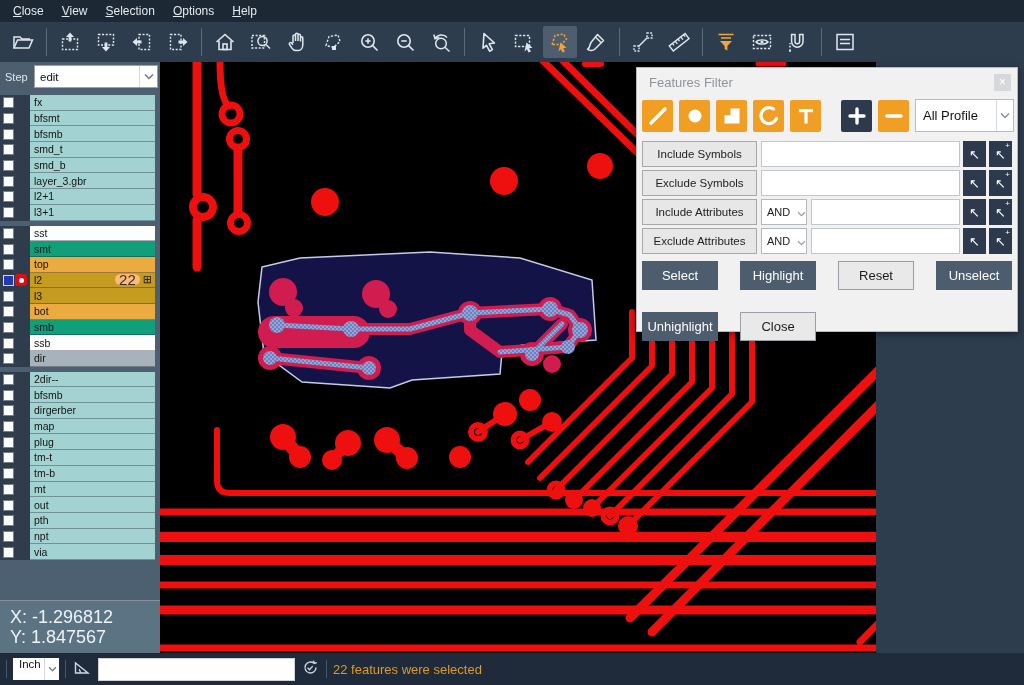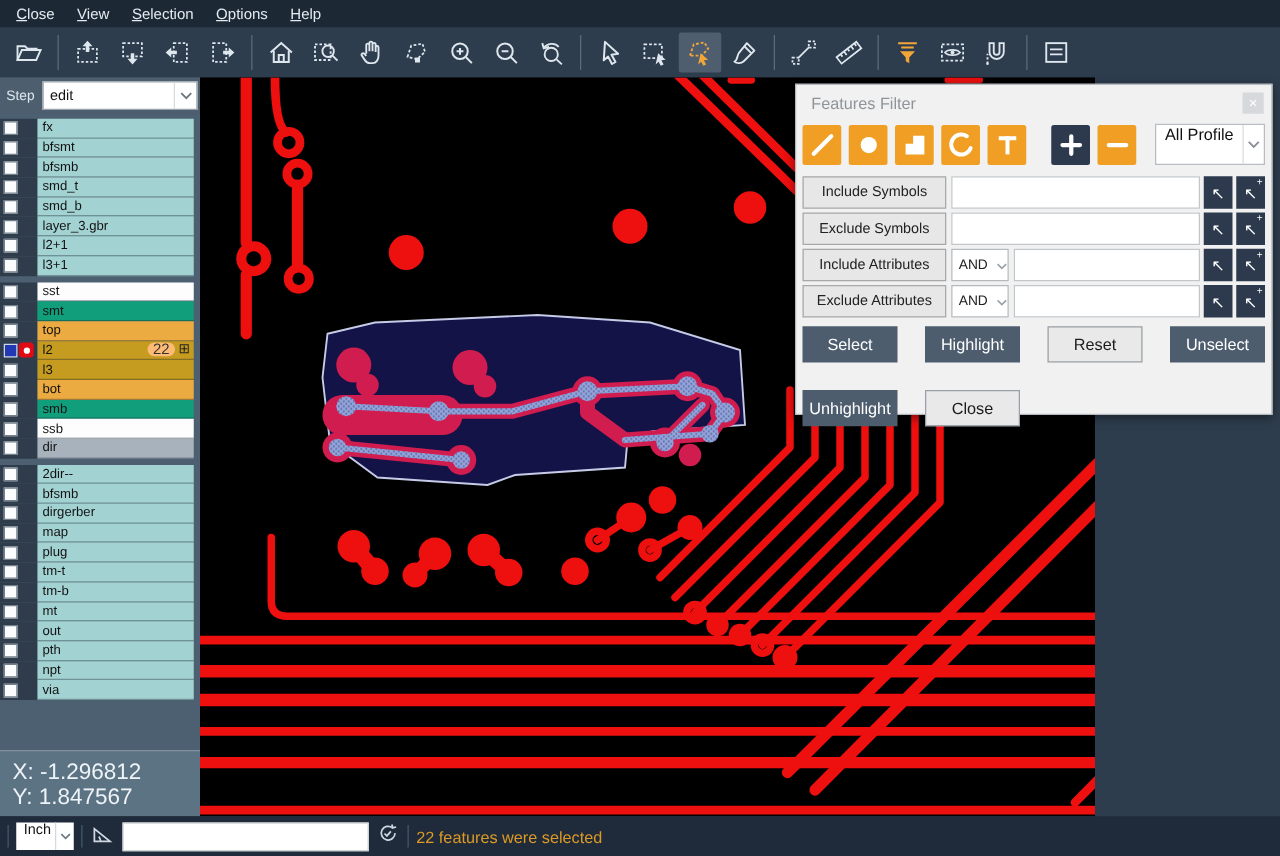--- a/index.html
+++ b/index.html
@@ -34,40 +34,40 @@
   .lrow { display:flex; height:15.7px; align-items:stretch; }
   .lcell { width:30px; background:#2f3c4b; display:flex; align-items:center; flex:none; }
   .lbox { width:11px; height:11px; background:#fbfcfd; border:1px solid #737f8a; margin-left:3px; flex:none; }
   .lbox-active { background:#2339b4; border-color:#cfd6de; }
   .lind { width:14px; display:flex; align-items:center; justify-content:center; flex:none; }
   .ldot { width:12px; height:12px; border-radius:3px; background:#e30b13; display:flex; align-items:center; justify-content:center; }
   .ldot::after { content:""; width:5px; height:5px; border-radius:50%; background:#fff; }
   .llbl { flex:1; display:flex; align-items:center; font-size:10.5px; color:#131313; padding:0 3px 0 4px; border-bottom:1px solid rgba(18,28,40,.35); overflow:hidden; white-space:nowrap; }
   .c-cyan { background:#a3d2d2; } .c-white { background:#fdfdfd; } .c-green { background:#119e7b; }
   .c-amber { background:#ecab41; } .c-gold { background:#c59c20; } .c-gray { background:#a8b2bc; }
-  .lbadge { margin-left:auto; background:#fdba74; border-radius:7px; font-size:12px; color:#333; padding:0 4px; line-height:11px; height:11px; }
+  .lbadge { margin-left:auto; background:#fdba74; border-radius:7px; font-size:15px; color:#333; padding:0 4px; line-height:11px; height:11px; }
   .lgrid { margin-left:3px; font-size:11px; color:#1e1e1e; line-height:11px; }
   .coords { height:53px; background:#5c7384; border-top:1px solid #82919e; padding:6px 10px; flex:none; }
   .coords div { color:#eef3f8; font-size:18px; line-height:20px; }
 
   
   .canvas { flex:1; position:relative; background:#000; overflow:hidden; }
   .canvas svg { position:absolute; top:0; left:0; }
 
   
   .dialog { position:absolute; left:636px; top:67px; width:382px; height:265px; background:#f1f1f1; border:1px solid #b6babe; box-shadow:0 2px 8px rgba(0,0,0,.45); }
   .dtitle { height:28px; display:flex; align-items:center; padding:0 6px 0 12px; }
   .dtitle .txt { flex:1; font-size:13px; color:#8f9499; }
   .dclose { width:17px; height:17px; background:#d6d9dc; color:#fff; font-size:12px; display:flex; align-items:center; justify-content:center; }
   .dbody { padding:3px 5px 0 5px; }
   .toolrow { display:flex; align-items:center; margin-bottom:9px; }
   .obtn { width:31px; height:32px; background:#f09f24; border-radius:2px; display:flex; align-items:center; justify-content:center; margin-right:6px; flex:none; }
   .nbtn { background:#2d3a4d; }
   .gap18 { width:14px; flex:none; }
-  .profile { margin-left:auto; width:88px; height:33px; background:#fff; border:1px solid #b9bdc2; display:flex; align-items:flex-start; flex:none; }
+  .profile { margin-left:auto; width:99px; height:33px; background:#fff; border:1px solid #b9bdc2; display:flex; align-items:center; flex:none; }
   .profile .val { flex:1; font-size:13px; color:#111; padding-left:7px; white-space:nowrap; }
   .profile .chev { width:17px; height:100%; border-left:1px solid #d9dcdf; display:flex; align-items:center; justify-content:center; }
   .frow { display:flex; align-items:center; margin-bottom:3px; height:26px; }
   .flabel { width:115px; height:26px; background:#e7e7e7; border:1px solid #a8a8a8; font-size:11.5px; color:#222; display:flex; align-items:center; justify-content:center; flex:none; }
   .andbox { width:46px; height:26px; background:#fff; border:1px solid #b5b9bd; margin-left:4px; display:flex; align-items:center; flex:none; }
   .andbox .val { flex:1; font-size:11px; color:#222; padding-left:5px; }
   .finput { flex:1; height:26px; background:#fff; border:1px solid #c3c7ca; margin-left:4px; font-size:11px; padding:0 4px; min-width:0; }
   .abtn { width:23px; height:26px; background:#2d3a4d; color:#fff; margin-left:3px; display:flex; align-items:center; justify-content:center; font-size:13px; position:relative; flex:none; }
   .abtn .plus { position:absolute; top:0px; right:2px; font-size:8px; line-height:9px; }
   .btngrid { display:grid; grid-template-columns:1fr 1fr 1fr 1fr; gap:22px; margin-top:7px; }

